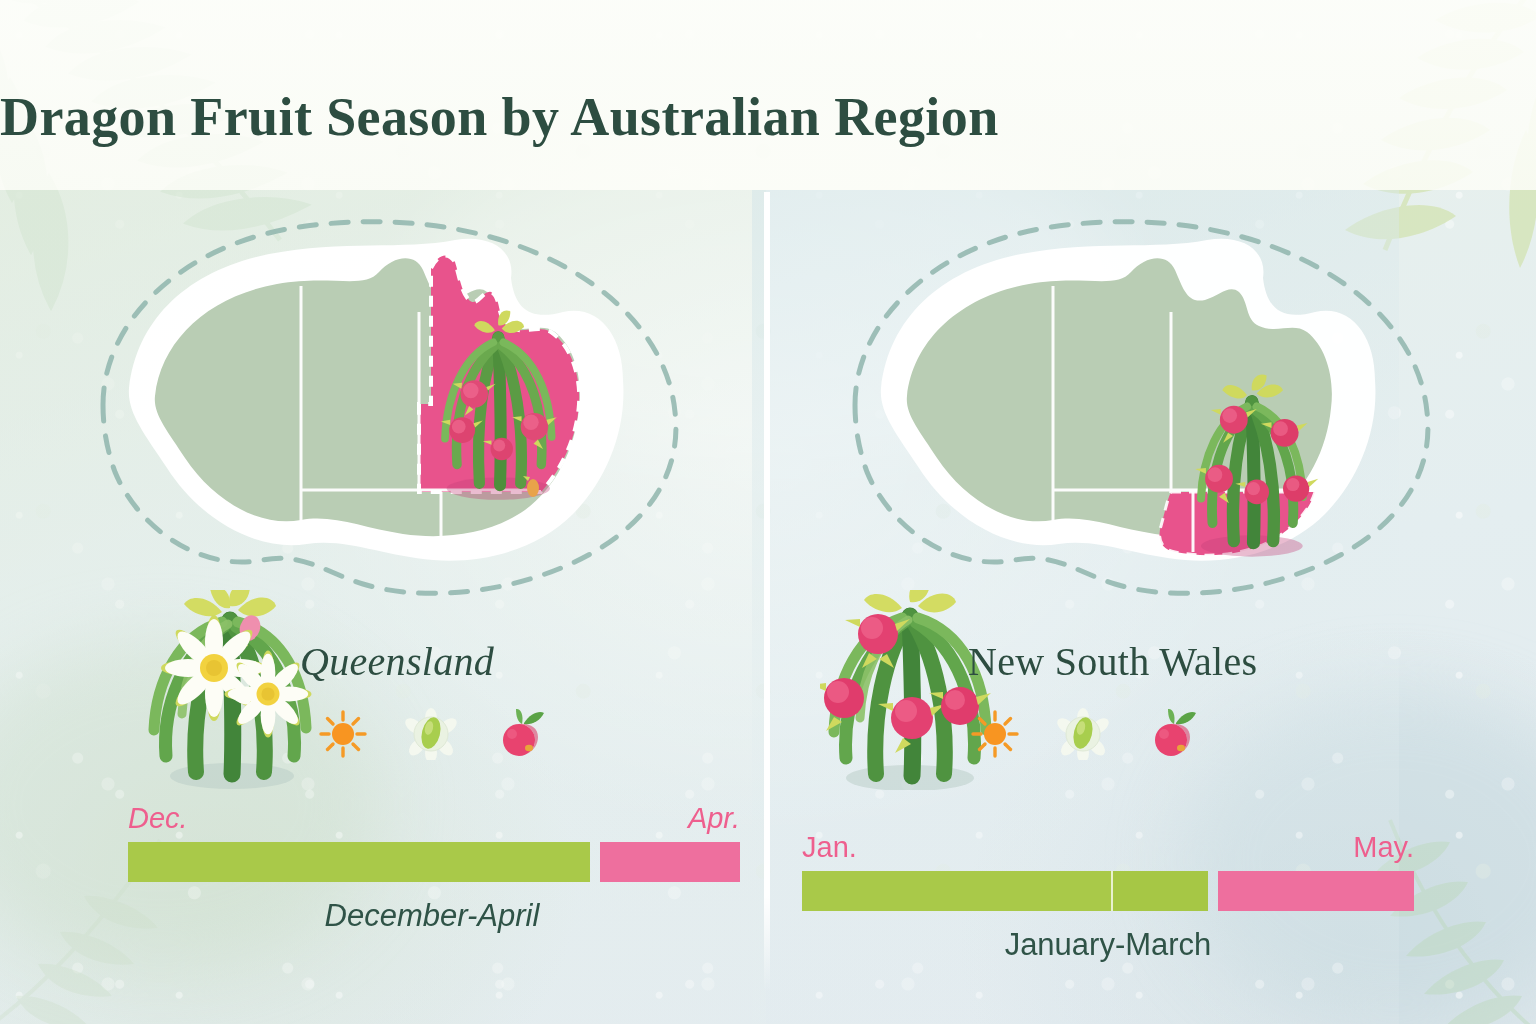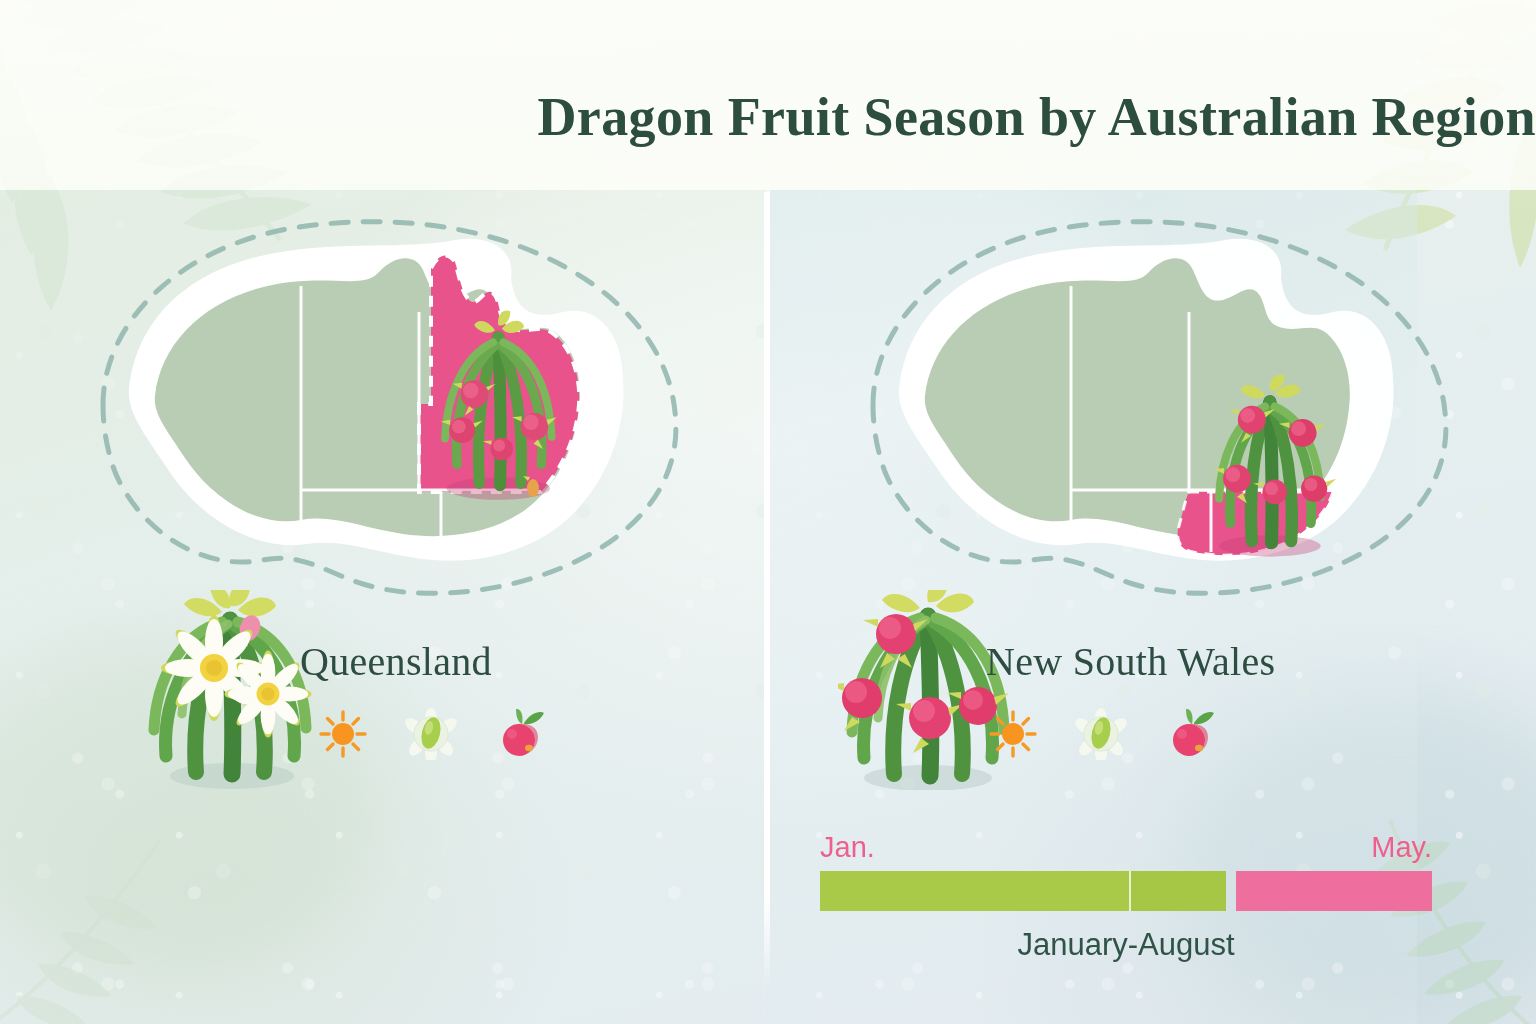--- a/index.html
+++ b/index.html
@@ -38,30 +38,30 @@
   .frond{position:absolute;pointer-events:none;}
   .frond svg{display:block;}
 
   
   #header-band{
     position:absolute; left:0; top:0; width:1536px; height:190px;
     background:linear-gradient(180deg, rgba(253,254,250,.93), rgba(252,253,247,.88));
   }
   #page-title{
     position:absolute; left:0; top:86px; width:1536px;
-    text-align:right;
+    text-align:left;
     font-family:"Liberation Serif", serif;
     font-size:54px; letter-spacing:.4px;
     color:#2d4d41;
   }
 
   
   .panel{ position:absolute; top:190px; width:766px; height:834px; }
-  #panel-qld{ left:0;  background:linear-gradient(160deg, rgba(223,235,220,.62), rgba(229,239,232,.35) 45%, rgba(233,241,238,.15)); }
-  #panel-nsw{ left:770px; width:647px; background:linear-gradient(160deg, rgba(213,230,233,.58), rgba(226,237,239,.32) 48%, rgba(234,241,243,.12));padding-left:43px; }
+  #panel-qld{ left:0;  background:linear-gradient(160deg, rgba(223,235,220,.62), rgba(229,239,232,.35) 45%, rgba(233,241,238,.15));font-style:italic; }
+  #panel-nsw{ left:752px; width:647px; background:linear-gradient(160deg, rgba(213,230,233,.58), rgba(226,237,239,.32) 48%, rgba(234,241,243,.12));padding-left:43px; }
 
   #panel-divider{
     position:absolute; left:764px; top:192px; width:6px; height:800px;
     background:linear-gradient(180deg, #ffffff 0%, #ffffff 88%, rgba(255,255,255,0) 100%);
   }
 
   
   .map-wrap{ position:absolute; top:10px; left:0; width:766px; height:420px; }
   .map-wrap svg{ display:block; margin:0 auto; }
 
@@ -398,20 +398,32 @@
             <path d="M28 16 C30 6 26 0 22 1 C22 9 24 14 28 16Z" fill="#6cb255"></path>
             <circle cx="25" cy="32" r="16" fill="#e8436f"></circle>
             <path d="M25 16 C34 16 41 23 41 32 C41 38 38 43 33 46 C40 42 44 36 44 29 C44 20 36 15 25 16Z" fill="#d8335f" opacity=".55"></path>
             <circle cx="18" cy="26" r="5" fill="#f0698e" opacity=".55"></circle>
             <ellipse cx="35" cy="40" rx="4" ry="3.2" fill="#e8a53a"></ellipse>
           </svg>
         </span>
       </div>
     </div>
 
+    <div class="timeline">
+      <div class="tl-endpoints">
+        <span class="tl-endpoint tl-start">Dec.</span>
+        <span class="tl-endpoint tl-end">Apr.</span>
+      </div>
+      <div class="tl-bar">
+        <div class="seg seg-green" style="width:75.5%"></div>
+        <div class="seg seg-gap" style="width:1.6%"></div>
+        <div class="seg seg-pink" style="width:22.9%"></div>
+      </div>
+      <div class="tl-caption">December-April</div>
+    </div>
   </section>
 
   <section class="panel" id="panel-nsw">
 
     <div class="map-wrap">
       <svg width="640" height="420" viewBox="0 0 640 420">
         <path d="M40 205 C40 120 120 46 230 28 C330 12 420 28 480 56 C560 92 606 150 612 212 C620 280 576 336 498 368 C430 396 352 400 300 384 C262 372 238 352 200 360 C140 372 76 330 52 272 C44 250 40 228 40 205Z" fill="none" stroke="#8fb5ad" stroke-width="5" stroke-dasharray="17 15" stroke-linecap="round" opacity=".85"></path>
 
         <g>
           <path d="M66 188 C74 118 126 70 206 54 C280 40 340 50 392 40 C430 34 452 52 448 78 C452 112 470 120 500 112 C536 104 560 136 560 180 C564 232 542 282 510 314 C474 350 420 364 370 360 C320 356 284 338 244 344 C192 352 136 318 104 268 C80 232 64 212 66 188Z" fill="#ffffff" opacity=".97"></path>
@@ -588,18 +600,18 @@
       <div class="tl-endpoints">
         <span class="tl-endpoint tl-start">Jan.</span>
         <span class="tl-endpoint tl-end">May.</span>
       </div>
       <div class="tl-bar">
         <div class="seg seg-green" style="width:50.5%"></div>
         <div class="seg seg-green2" style="width:15.8%"></div>
         <div class="seg seg-gap" style="width:1.6%"></div>
         <div class="seg seg-pink" style="width:32.1%"></div>
       </div>
-      <div class="tl-caption">January-August</div>
+      <div class="tl-caption">January-March</div>
     </div>
   </section>
 
   <div id="panel-divider"></div>
 </div>
 
 </body></html>

